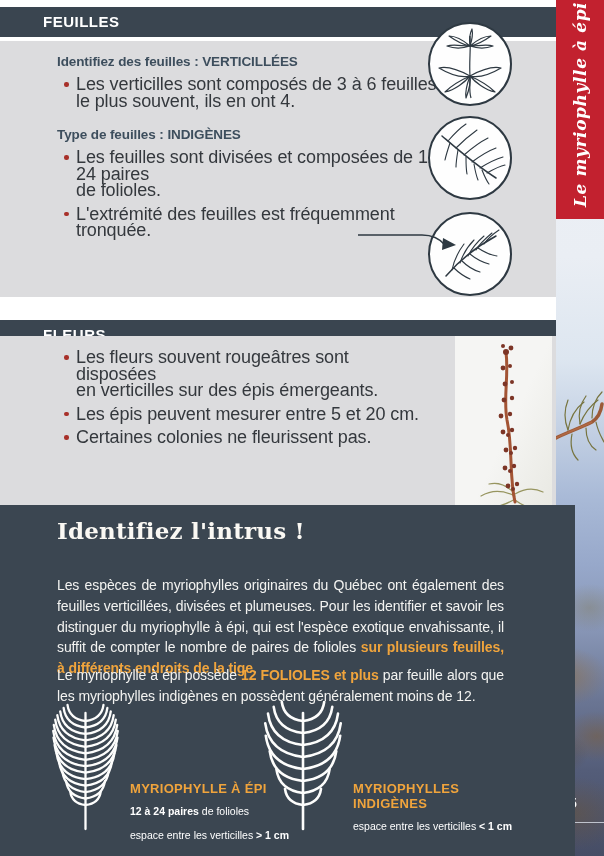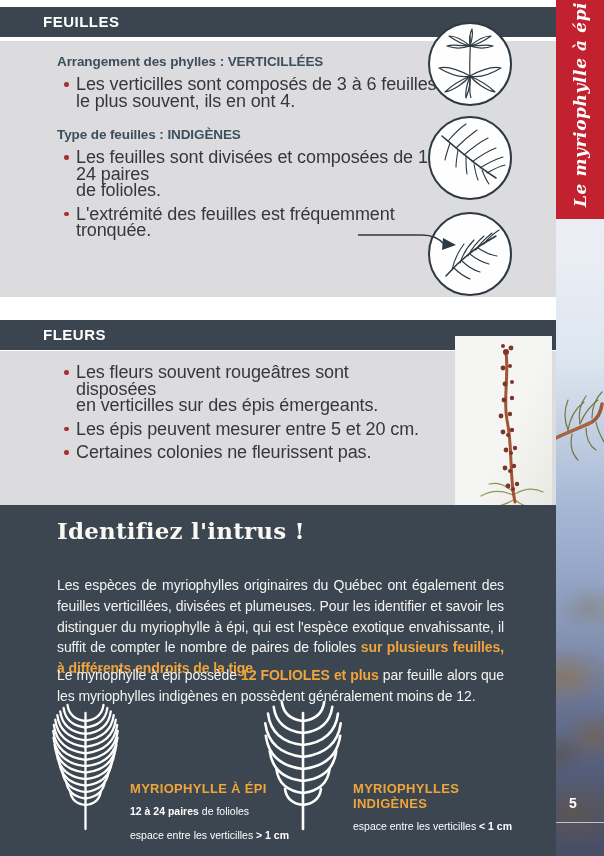--- a/index.html
+++ b/index.html
@@ -36,21 +36,21 @@
   
   .section-bar{position:absolute;left:0;width:556px;height:30px;background:#3a4550;
     color:#fff;font-weight:bold;font-size:15px;letter-spacing:.5px;line-height:30px;
     padding-left:43px;box-sizing:border-box;}
   .bar-feuilles{top:7px;}
   .bar-fleurs{top:320px;}
 
   
   .panel{position:absolute;left:0;width:556px;background:#dcdcde;}
   .panel-feuilles{top:41px;height:256px;}
-  .panel-fleurs{top:351px;height:169px;}
+  .panel-fleurs{top:336px;height:169px;}
 
   .sub{position:absolute;left:57px;width:400px;}
   .sub-title{font-size:13.5px;font-weight:bold;color:#3d4e5d;margin-bottom:7px;letter-spacing:-.1px;}
   .blist{list-style:none;margin:0;padding:0;}
   .blist li{position:relative;padding-left:19px;font-size:18px;line-height:16.5px;
     color:#34383d;margin-bottom:7px;white-space:pre-line;letter-spacing:-.1px;}
   .blist li::before{content:"";position:absolute;left:7px;top:6px;width:4.5px;height:4.5px;
     border-radius:50%;background:#a8302a;}
 
   
@@ -60,21 +60,21 @@
   .illus-1{left:428px;top:22px;}
   .illus-2{left:428px;top:116px;}
   .illus-3{left:428px;top:212px;}
   .overlay{position:absolute;left:0;top:0;pointer-events:none;}
 
   
   .spike-photo{position:absolute;left:455px;top:336px;width:97px;height:169px;
     background:linear-gradient(115deg,#f5f5f3 55%,#e9e9e3 100%);}
 
   
-  .dark-section{position:absolute;left:0;top:505px;width:556px;height:351px;background:#3b4651;}
+  .dark-section{position:absolute;left:0;top:505px;width:556px;height:351px;background:#3b4651;padding-left:19px;}
   .intrus-title{position:absolute;left:57px;top:12px;font-family:"DejaVu Serif",serif;
     font-weight:bold;font-size:23px;color:#faf8f3;letter-spacing:.2px;}
   .para{position:absolute;left:57px;width:447px;font-size:14px;line-height:20.8px;
     color:#f3f3f1;text-align:justify;letter-spacing:-.1px;}
   .para-1{top:56px;}
   .para-2{top:146px;}
   .hl{color:#f0a43c;font-weight:bold;}
   .leaf-fig{position:absolute;}
   .leaf-fig-1{left:38px;top:196px;}
   .leaf-fig-2{left:253px;top:196px;}
@@ -114,21 +114,21 @@
   </div>
 
   <span class="vtext src-text">Source : MDDELCC, adapté du MVLMP</span>
   <span class="vtext credit-text">© Isabelle Simard</span>
 
   <div class="section-bar bar-feuilles">
     <span>FEUILLES</span>
   </div>
   <div class="panel panel-feuilles">
     <div class="sub" style="top:13px">
-      <div class="sub-title">Arrangement des phylles : VERTICILLÉES</div>
+      <div class="sub-title">Identifiez des feuilles : VERTICILLÉES</div>
       <ul class="blist">
         <li>Les verticilles sont composés de 3 à 6 feuilles ;
 le plus souvent, ils en ont 4.</li>
       </ul>
     </div>
     <div class="sub" style="top:86px">
       <div class="sub-title">Type de feuilles : INDIGÈNES</div>
       <ul class="blist">
         <li>Les feuilles sont divisées et composées de 12 à 24 paires
 de folioles.</li>

